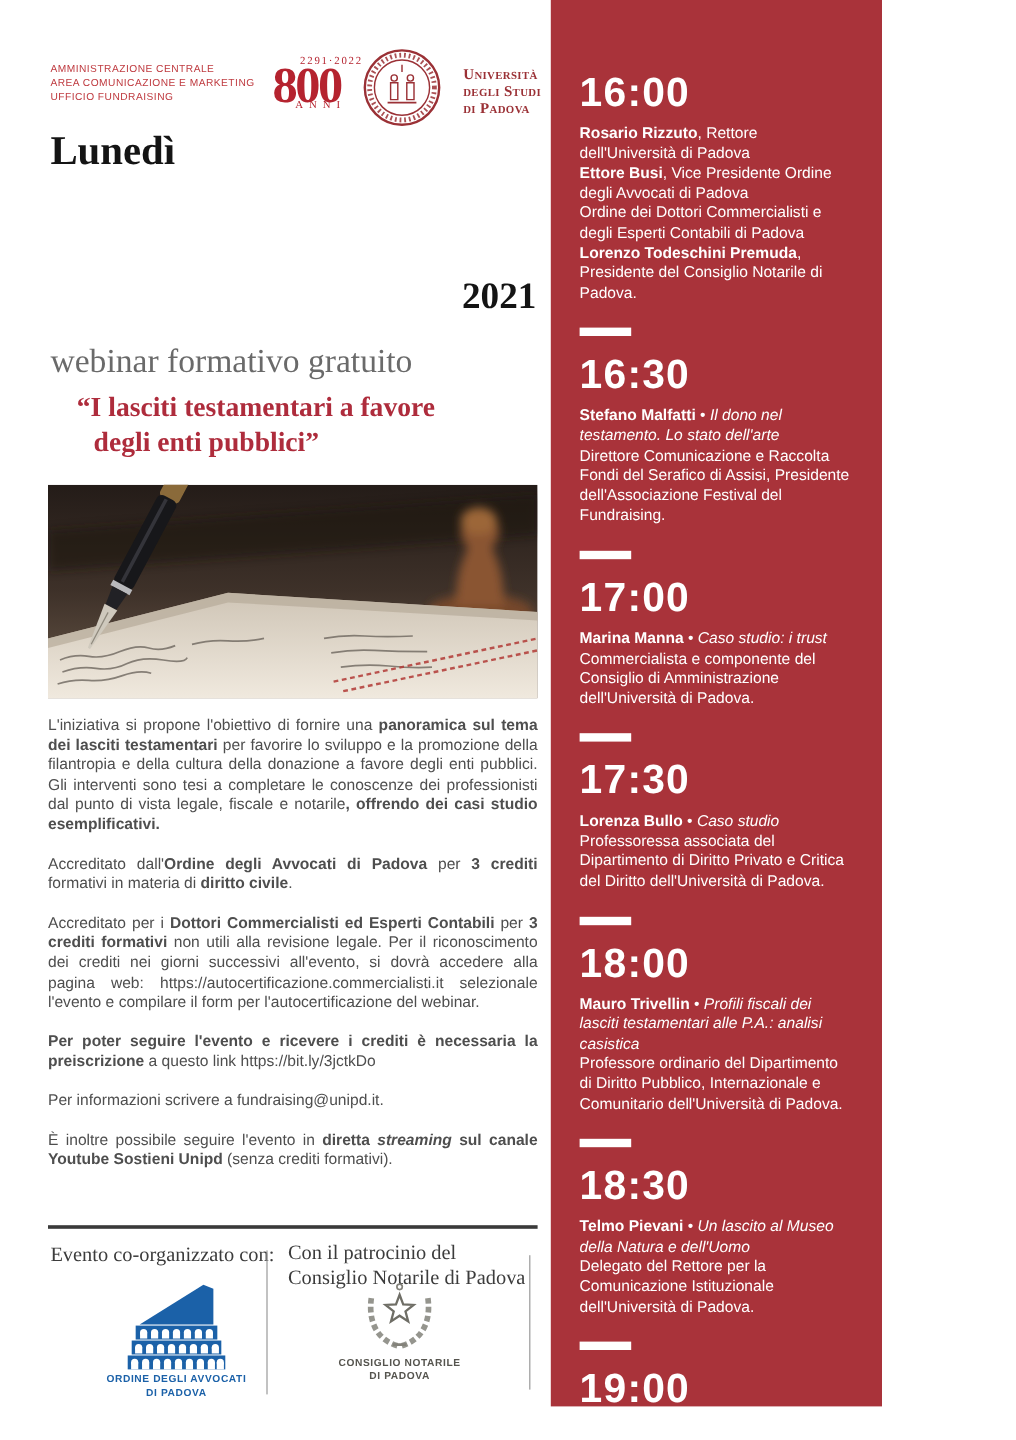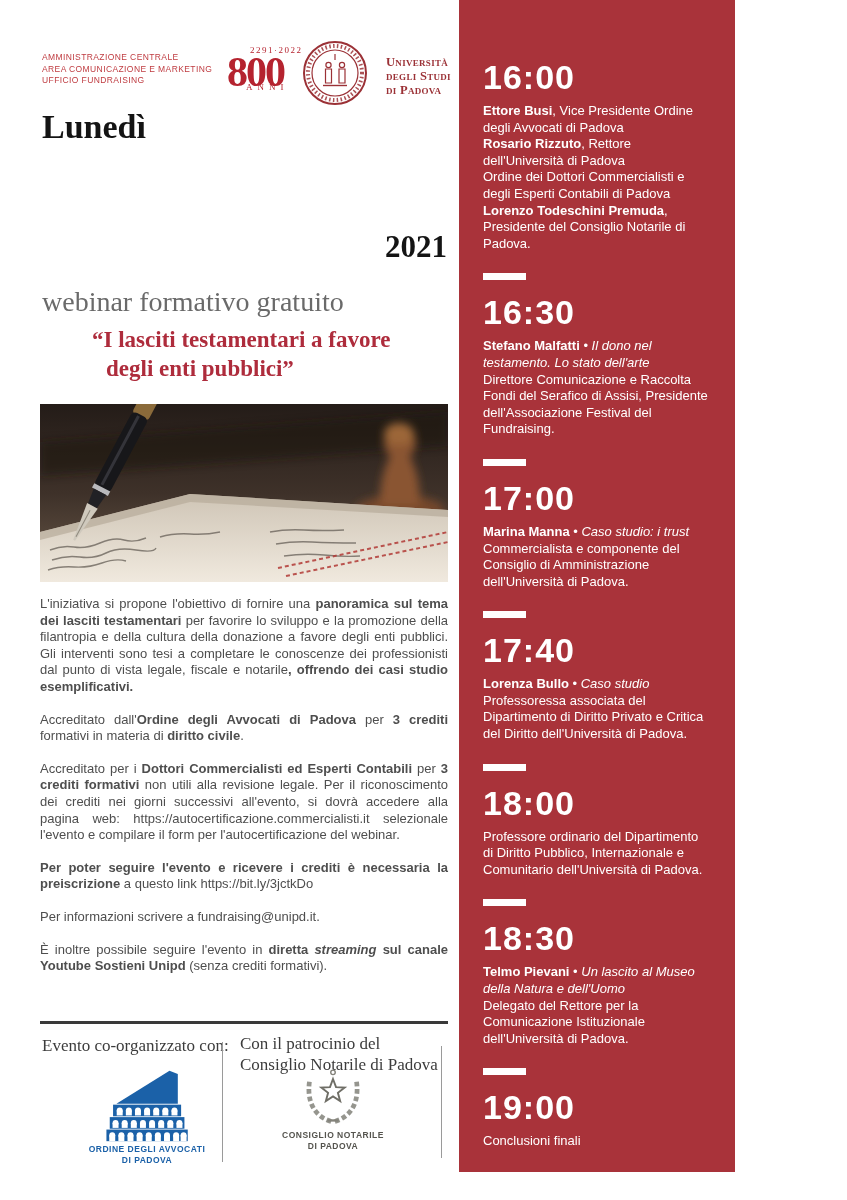--- a/index.html
+++ b/index.html
@@ -29,21 +29,21 @@
            font-size:34px;font-weight:700;color:#141414;}
   .dateline{position:absolute;left:40px;top:156px;font-family:"Liberation Serif",serif;
             font-size:60px;font-weight:700;color:#141414;letter-spacing:-1px;white-space:nowrap;}
   .day{color:#ae2c3c;}
   .month{margin-left:12px;}
   .year{position:absolute;right:400px;top:229px;font-family:"Liberation Serif",serif;
         font-size:31px;font-weight:700;color:#141414;}
   .subtitle{position:absolute;left:42px;top:286px;font-family:"Liberation Serif",serif;
             font-size:28px;color:#6a6a6a;}
   .quote{position:absolute;left:64px;top:325px;font-family:"Liberation Serif",serif;
-         font-size:23px;font-weight:700;color:#ae2c3c;line-height:29px;margin-left:28px;}
+         font-size:23px;font-weight:700;color:#ae2c3c;line-height:29px;}
   .q2{margin-left:14px;}
 
   
   .photo{position:absolute;left:40px;top:404px;width:408px;height:178px;}
 
   
   #body-text{position:absolute;left:40px;top:596px;width:408px;color:#4e4e4e;
              font-size:13px;line-height:16.6px;text-align:justify;}
   .bp{margin:0 0 16px;}
   .sb{font-weight:700;}
@@ -66,38 +66,39 @@
                   font-size:8.5px;font-weight:700;letter-spacing:.5px;line-height:11px;}
 </style>
 </head>
 <body>
 
 <div class="page">
 
   <aside class="sidebar">
     <div id="agenda">
         <div class="ag-time">16:00</div>
+        <div class="ag-entry"><span class="sb">Rosario Rizzuto</span><span>, Rettore dell'Università di Padova</span></div>
         <div class="ag-entry"><span class="sb">Ettore Busi</span><span>, Vice Presidente Ordine degli Avvocati di Padova</span></div>
-        <div class="ag-entry"><span class="sb">Rosario Rizzuto</span><span>, Rettore dell'Università di Padova</span></div>
         <div class="ag-entry"><span>Ordine dei Dottori Commercialisti e degli Esperti Contabili di Padova</span></div>
         <div class="ag-entry"><span class="sb">Lorenzo Todeschini Premuda</span><span>, Presidente del Consiglio Notarile di Padova.</span></div>
         <div class="ag-dash"></div>
         <div class="ag-time">16:30</div>
         <div class="ag-entry"><span class="sb">Stefano Malfatti</span><span> • </span><span class="si">Il dono nel testamento. Lo stato dell'arte</span></div>
         <div class="ag-entry"><span>Direttore Comunicazione e Raccolta Fondi del Serafico di Assisi, Presidente dell'Associazione Festival del Fundraising.</span></div>
         <div class="ag-dash"></div>
         <div class="ag-time">17:00</div>
         <div class="ag-entry"><span class="sb">Marina Manna</span><span> • </span><span class="si">Caso studio: i trust</span></div>
         <div class="ag-entry"><span>Commercialista e componente del Consiglio di Amministrazione dell'Università di Padova.</span></div>
         <div class="ag-dash"></div>
-        <div class="ag-time">17:40</div>
+        <div class="ag-time">17:30</div>
         <div class="ag-entry"><span class="sb">Lorenza Bullo</span><span> • </span><span class="si">Caso studio</span></div>
         <div class="ag-entry"><span>Professoressa associata del Dipartimento di Diritto Privato e Critica del Diritto dell'Università di Padova.</span></div>
         <div class="ag-dash"></div>
         <div class="ag-time">18:00</div>
+        <div class="ag-entry"><span class="sb">Mauro Trivellin</span><span> • </span><span class="si">Profili fiscali dei lasciti testamentari alle P.A.: analisi casistica</span></div>
         <div class="ag-entry"><span>Professore ordinario del Dipartimento di Diritto Pubblico, Internazionale e Comunitario dell'Università di Padova.</span></div>
         <div class="ag-dash"></div>
         <div class="ag-time">18:30</div>
         <div class="ag-entry"><span class="sb">Telmo Pievani</span><span> • </span><span class="si">Un lascito al Museo della Natura e dell'Uomo</span></div>
         <div class="ag-entry"><span>Delegato del Rettore per la Comunicazione Istituzionale dell'Università di Padova.</span></div>
         <div class="ag-dash"></div>
         <div class="ag-time">19:00</div>
         <div class="ag-entry"><span>Conclusioni finali</span></div>
       </div>
   </aside>

